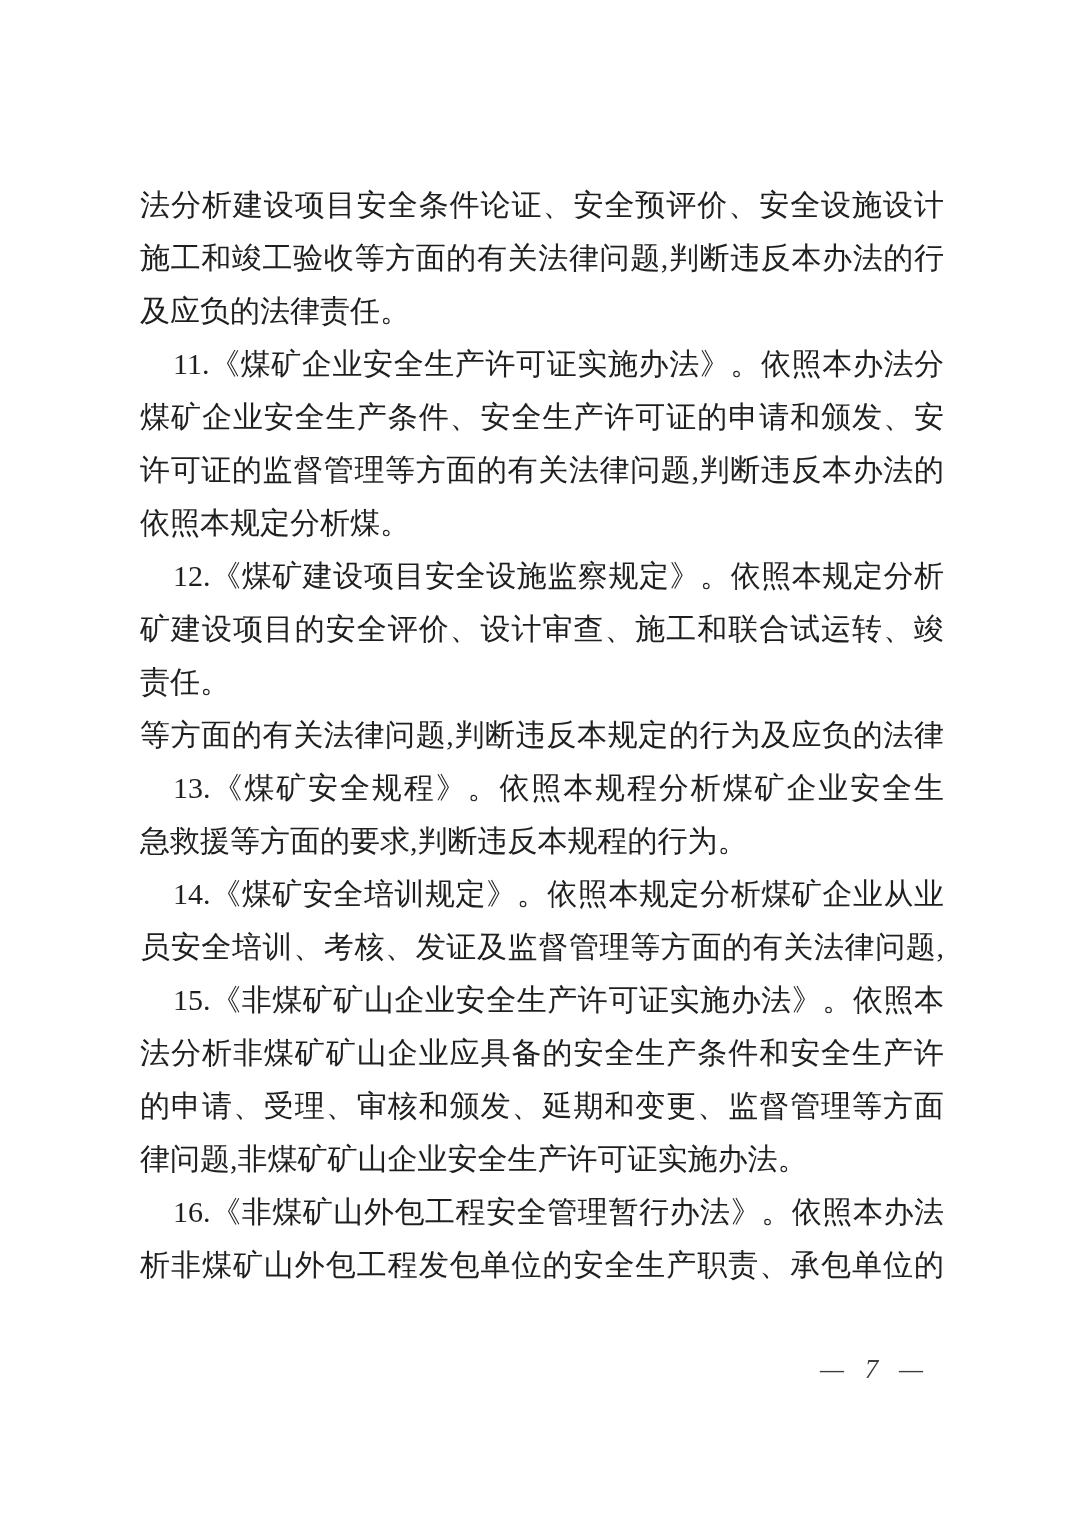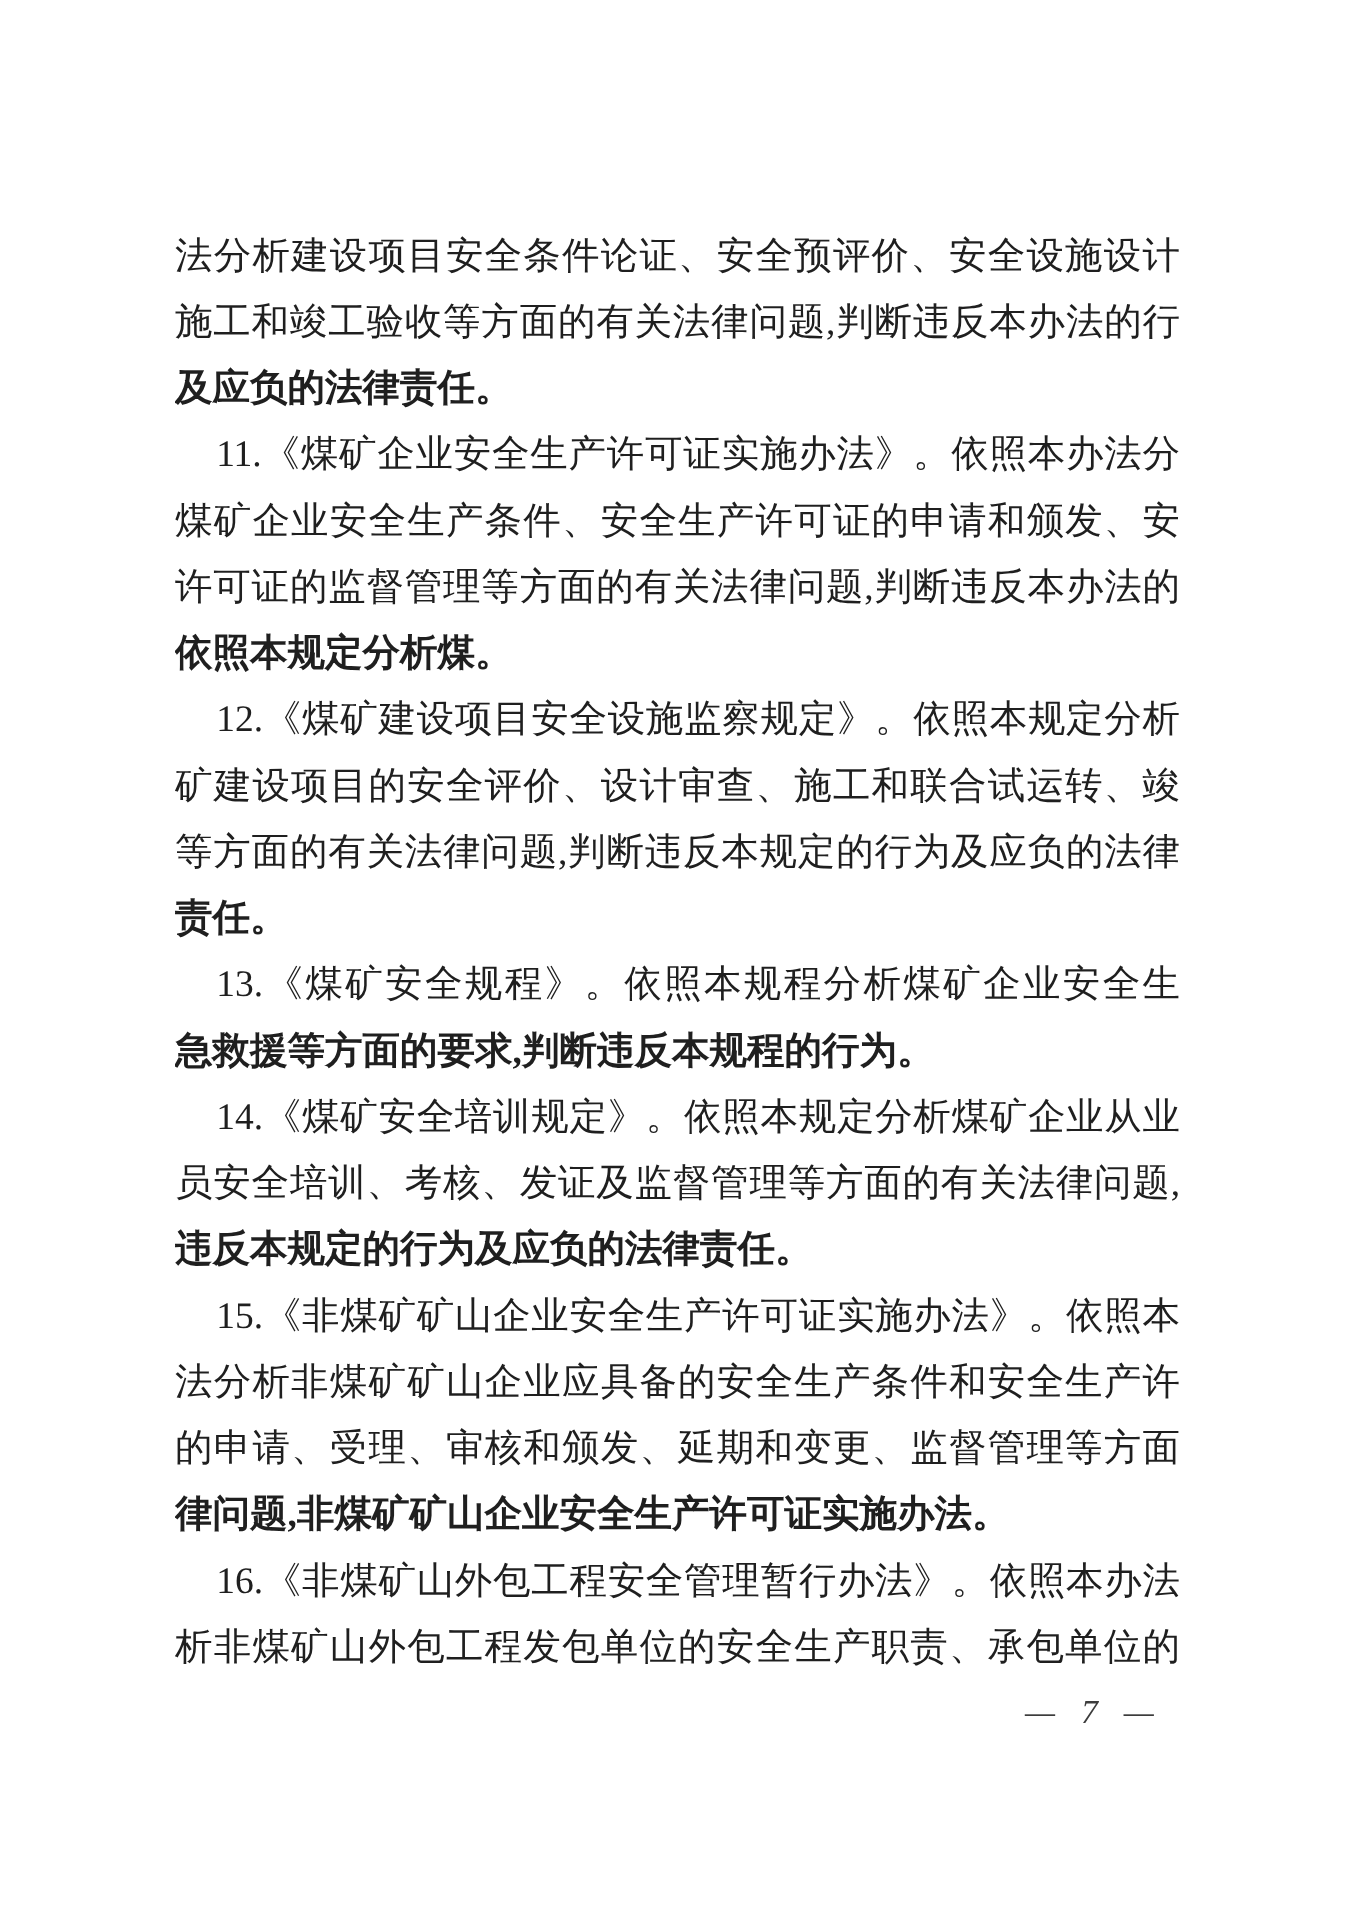--- a/index.html
+++ b/index.html
@@ -27,21 +27,21 @@
     height: 53px;
     line-height: 53px;
     font-size: 30px;
     color: #1f1f1f;
     text-align: justify;
     text-align-last: justify;
     overflow: hidden;
   }
 
   
-  .line.para-end { text-align-last: left; font-weight: bold; }
+  .line.para-end { text-align-last: left; }
 
   
   .line.first-indent { text-indent: 33px; }
 
   .page-number {
     position: absolute;
     top: 1348px;
     right: 150px;
     height: 42px;
     line-height: 42px;
@@ -64,31 +64,30 @@
       </div>
       <div class="paragraph">
         <div class="line first-indent">11.《煤矿企业安全生产许可证实施办法》。依照本办法分析</div>
         <div class="line">煤矿企业安全生产条件、安全生产许可证的申请和颁发、安全生产</div>
         <div class="line">许可证的监督管理等方面的有关法律问题,判断违反本办法的行</div>
         <div class="line para-end">依照本规定分析煤。</div>
       </div>
       <div class="paragraph">
         <div class="line first-indent">12.《煤矿建设项目安全设施监察规定》。依照本规定分析煤</div>
         <div class="line">矿建设项目的安全评价、设计审查、施工和联合试运转、竣工验收</div>
+        <div class="line para-end">责任。</div>
         <div class="line">等方面的有关法律问题,判断违反本规定的行为及应负的法律</div>
-        <div class="line para-end">责任。</div>
       </div>
       <div class="paragraph">
         <div class="line first-indent">13.《煤矿安全规程》。依照本规程分析煤矿企业安全生产、应</div>
         <div class="line para-end">急救援等方面的要求,判断违反本规程的行为。</div>
       </div>
       <div class="paragraph">
         <div class="line first-indent">14.《煤矿安全培训规定》。依照本规定分析煤矿企业从业人</div>
         <div class="line">员安全培训、考核、发证及监督管理等方面的有关法律问题,判断</div>
-        <div class="line para-end">违反本规定的行为及应负的法律责任。</div>
       </div>
       <div class="paragraph">
         <div class="line first-indent">15.《非煤矿矿山企业安全生产许可证实施办法》。依照本办</div>
         <div class="line">法分析非煤矿矿山企业应具备的安全生产条件和安全生产许可证</div>
         <div class="line">的申请、受理、审核和颁发、延期和变更、监督管理等方面的有关法</div>
         <div class="line para-end">律问题,非煤矿矿山企业安全生产许可证实施办法。</div>
       </div>
       <div class="paragraph">
         <div class="line first-indent">16.《非煤矿山外包工程安全管理暂行办法》。依照本办法分</div>
         <div class="line">析非煤矿山外包工程发包单位的安全生产职责、承包单位的安全</div>

